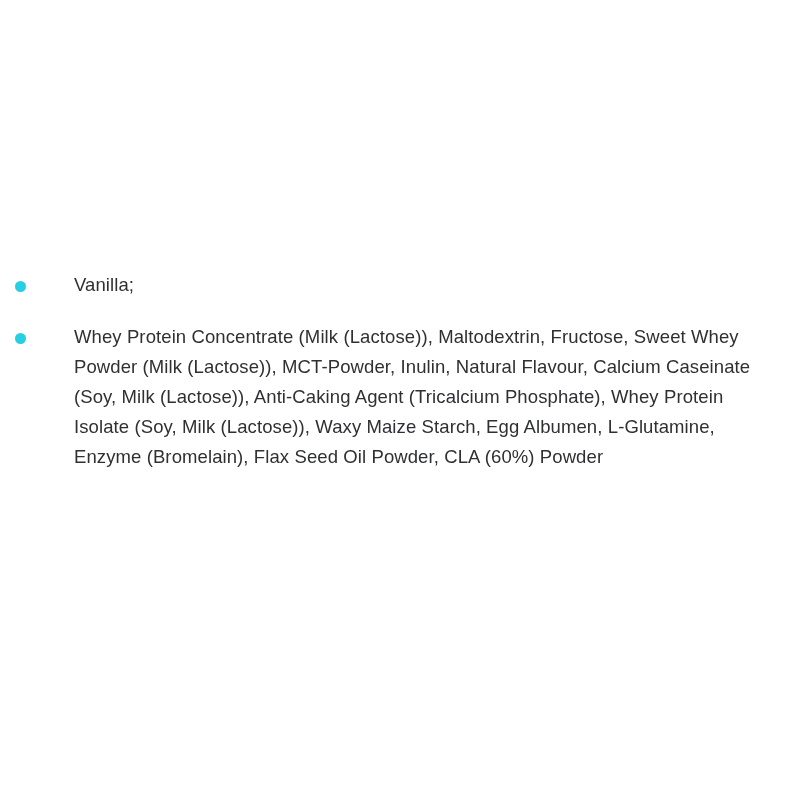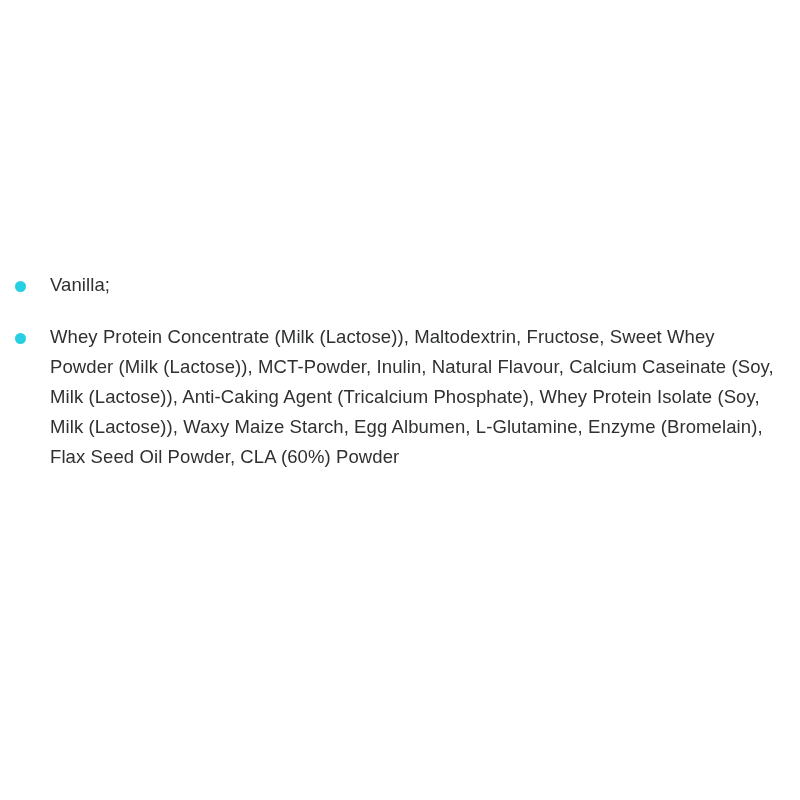--- a/index.html
+++ b/index.html
@@ -23,21 +23,21 @@
     position: absolute;
     top: 270px;
     left: 0;
     width: 800px;
     margin: 0;
     padding: 0;
     list-style: none;
   }
   .list-item {
     position: relative;
-    padding-left: 50px;
+    padding-left: 74px;
     padding-right: 20px;
     margin-bottom: 22px;
     color: #2f3032;
     font-size: 18.5px;
     line-height: 30px;
     letter-spacing: 0.1px;
   }
   .bullet {
     position: absolute;
     left: 15px;

